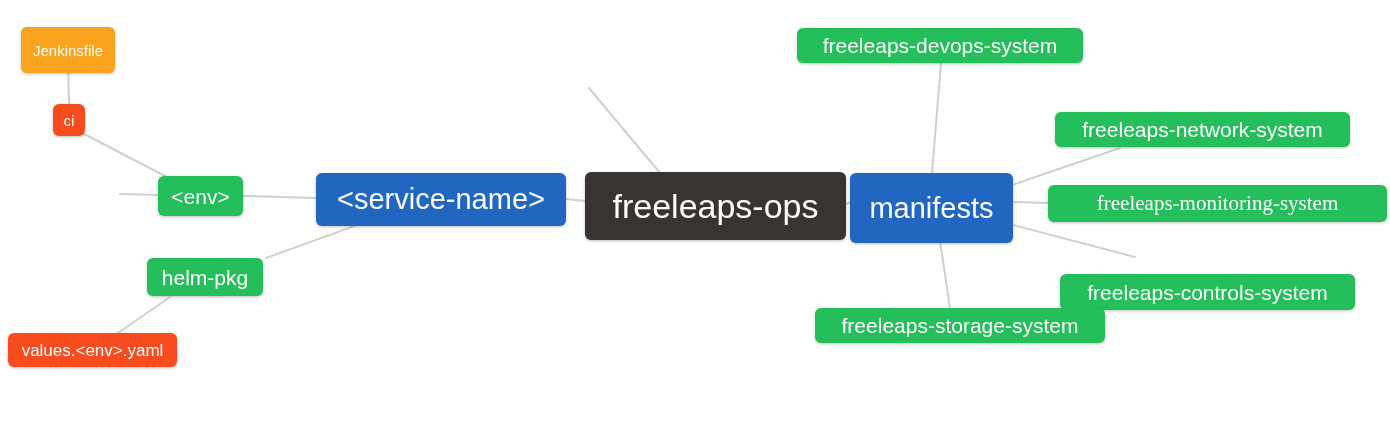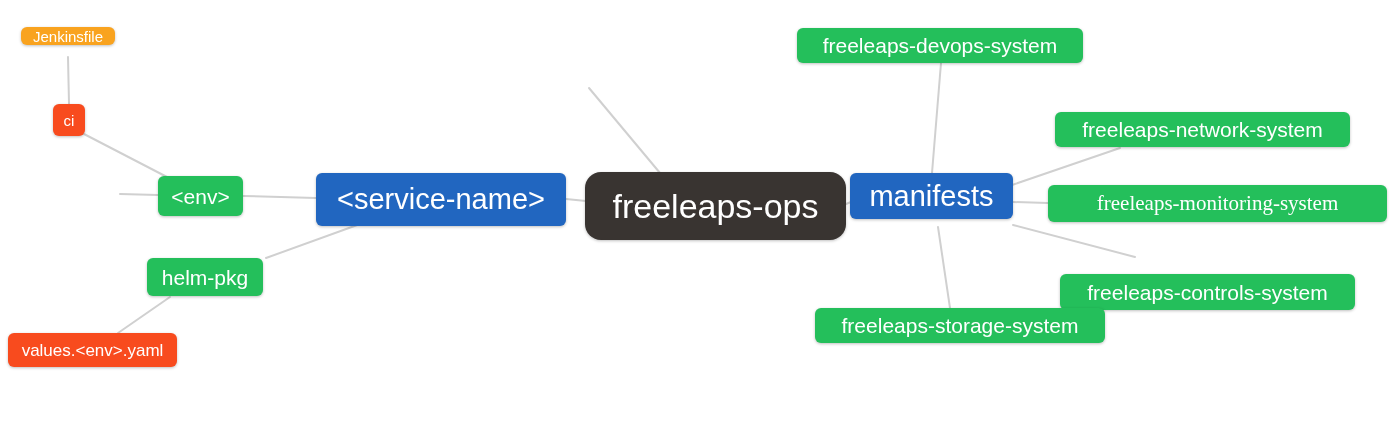--- a/index.html
+++ b/index.html
@@ -58,27 +58,27 @@
       <line x1="566" y1="199" x2="586" y2="201" stroke="#d0d0d0" stroke-width="2" stroke-linecap="round"></line>
       <line x1="589" y1="88" x2="660" y2="173" stroke="#d0d0d0" stroke-width="2" stroke-linecap="round"></line>
       <line x1="846" y1="204" x2="851" y2="202" stroke="#d0d0d0" stroke-width="2" stroke-linecap="round"></line>
       <line x1="932" y1="173" x2="941" y2="63" stroke="#d0d0d0" stroke-width="2" stroke-linecap="round"></line>
       <line x1="1012" y1="185" x2="1120" y2="148" stroke="#d0d0d0" stroke-width="2" stroke-linecap="round"></line>
       <line x1="1013" y1="202" x2="1048" y2="203" stroke="#d0d0d0" stroke-width="2" stroke-linecap="round"></line>
       <line x1="1013" y1="225" x2="1135" y2="257" stroke="#d0d0d0" stroke-width="2" stroke-linecap="round"></line>
       <line x1="938" y1="227" x2="950" y2="308" stroke="#d0d0d0" stroke-width="2" stroke-linecap="round"></line>
     </svg>
   <div class="nodes-layer">
-      <div class="node tier-l4" style="left: 21px; top: 27px; width: 94px; height: 18px; background: rgb(249, 163, 31); color: rgb(255, 255, 255);">Jenkinsfile</div>
+      <div class="node tier-l4" style="left: 21px; top: 27px; width: 94px; height: 46px; background: rgb(249, 163, 31); color: rgb(255, 255, 255);">Jenkinsfile</div>
       <div class="node tier-l4" style="left: 53px; top: 104px; width: 32px; height: 32px; background: rgb(248, 75, 30); color: rgb(255, 255, 255);">ci</div>
       <div class="node tier-l2" style="left: 158px; top: 176px; width: 85px; height: 40px; background: rgb(36, 191, 91); color: rgb(255, 255, 255);">&lt;env&gt;</div>
       <div class="node tier-l2" style="left: 147px; top: 258px; width: 116px; height: 38px; background: rgb(36, 191, 91); color: rgb(255, 255, 255);">helm-pkg</div>
       <div class="node tier-l3" style="left: 8px; top: 333px; width: 169px; height: 34px; background: rgb(248, 75, 30); color: rgb(255, 255, 255);">values.&lt;env&gt;.yaml</div>
       <div class="node tier-l1" style="left: 316px; top: 173px; width: 250px; height: 53px; background: rgb(33, 102, 192); color: rgb(255, 255, 255);">&lt;service-name&gt;</div>
-      <div class="node tier-root" style="left: 585px; top: 172px; width: 261px; height: 68px; background: rgb(57, 52, 49); color: rgb(255, 255, 255); border-radius: 16px;">freeleaps-ops</div>
-      <div class="node tier-l1" style="left: 850px; top: 173px; width: 163px; height: 46px; background: rgb(33, 102, 192); color: rgb(255, 255, 255);">manifests</div>
+      <div class="node tier-root" style="left: 585px; top: 172px; width: 261px; height: 68px; background: rgb(57, 52, 49); color: rgb(255, 255, 255);">freeleaps-ops</div>
+      <div class="node tier-l1" style="left: 850px; top: 173px; width: 163px; height: 70px; background: rgb(33, 102, 192); color: rgb(255, 255, 255);">manifests</div>
       <div class="node tier-l2" style="left: 797px; top: 28px; width: 286px; height: 35px; background: rgb(36, 191, 91); color: rgb(255, 255, 255);">freeleaps-devops-system</div>
       <div class="node tier-l2" style="left: 1055px; top: 112px; width: 295px; height: 35px; background: rgb(36, 191, 91); color: rgb(255, 255, 255);">freeleaps-network-system</div>
       <div class="node tier-l2" style="left: 1048px; top: 185px; width: 339px; height: 37px; background: rgb(36, 191, 91); color: rgb(255, 255, 255); font-family: Liberation Serif, serif;">freeleaps-monitoring-system</div>
       <div class="node tier-l2" style="left: 1060px; top: 258px; width: 295px; height: 36px; background: rgb(36, 191, 91); color: rgb(255, 255, 255); margin-top: 16px;">freeleaps-controls-system</div>
       <div class="node tier-l2" style="left: 815px; top: 308px; width: 290px; height: 35px; background: rgb(36, 191, 91); color: rgb(255, 255, 255); border-radius: 6px;">freeleaps-storage-system</div>
     </div>
 </div>
 
 </body></html>

